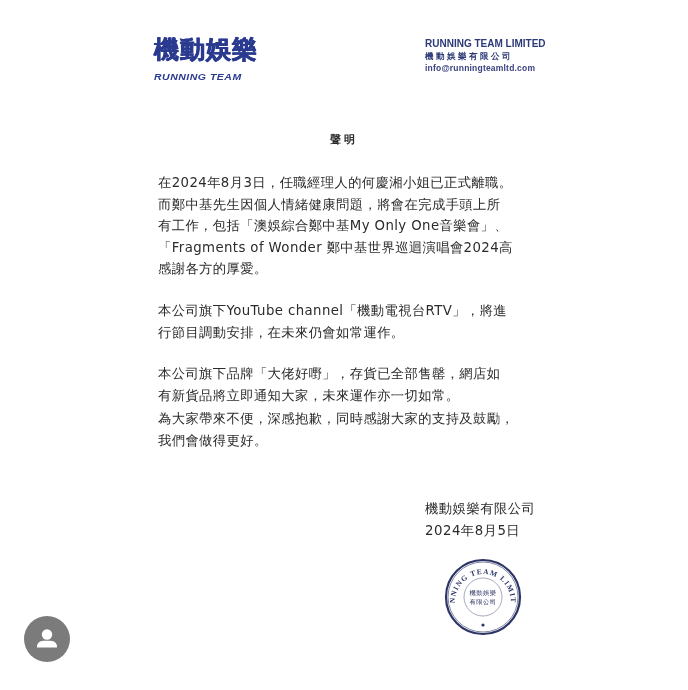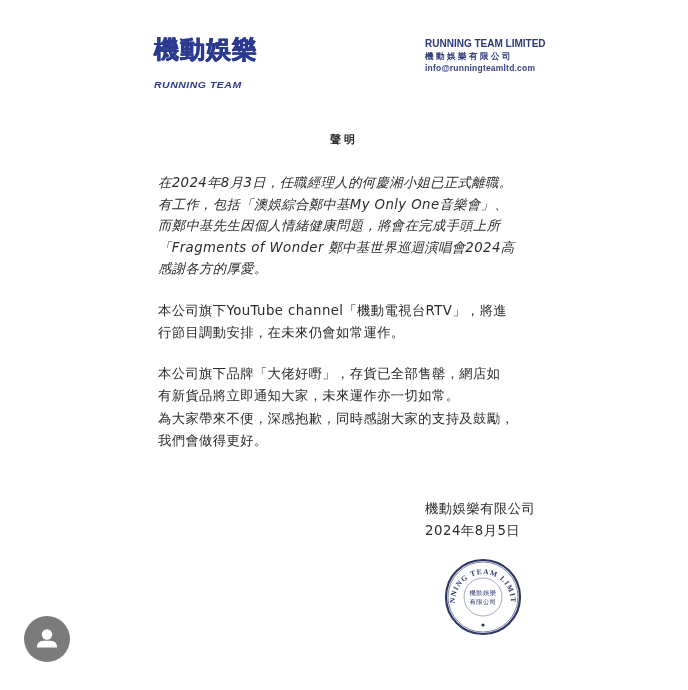--- a/index.html
+++ b/index.html
@@ -13,41 +13,41 @@
     .page { position: absolute; left: 0; top: 0; width: 688px; height: 690px; padding-left: 32px; }
 
     
     .logo { position: absolute; left: 154px; top: 37px; width: 118px; }
     .logo-cn {
       font-size: 25px; font-weight: bold; color: #2a3a8f; letter-spacing: 1px;
       line-height: 26px; white-space: nowrap;
       text-shadow: 0.6px 0 0 #2a3a8f, -0.4px 0 0 #2a3a8f;
     }
     .logo-en {
-      margin-top: 16px; font-family: "Liberation Sans", sans-serif;
+      margin-top: 8px; font-family: "Liberation Sans", sans-serif;
       font-size: 10.5px; font-weight: bold; font-style: italic;
       color: #2a3a8f; letter-spacing: 0.5px; line-height: 11px;
       white-space: nowrap; transform: scaleY(0.95);
     }
 
     .company-info { position: absolute; left: 425px; top: 38px; }
     .company-info div { white-space: nowrap; }
     .ci-en { font-family: "Liberation Sans", sans-serif; font-size: 10px; font-weight: bold; color: #2d3a78; line-height: 12px; }
     .ci-cn { font-size: 8.5px; font-weight: bold; color: #2d3a78; letter-spacing: 2.5px; line-height: 12px; }
     .ci-email { font-family: "Liberation Sans", sans-serif; font-size: 8.5px; font-weight: bold; color: #3a4280; line-height: 12px; letter-spacing: 0.2px; }
 
     .title {
       position: absolute; left: 0; top: 132px; width: 688px; text-align: center;
       font-size: 11px; font-weight: bold; color: #2a2a2a; letter-spacing: 3px;
     }
 
     .body-text { position: absolute; left: 158px; width: 380px; }
     .para { font-size: 13.3px; line-height: 21.5px; color: #2b2b2b; letter-spacing: 0.4px; }
     .para div { white-space: nowrap; }
-    .p1 { top: 172px; font-style: italic; }
+    .p1 { top: 172px; }
     .p2 { top: 300px; }
     .p3 { top: 363px; }
     .p4 { top: 408px; }
 
     .signature { position: absolute; left: 425px; top: 498px; font-size: 13.3px; line-height: 22px; color: #2b2b2b; letter-spacing: 0.5px; }
     .signature div { white-space: nowrap; }
 
     .stamp { position: absolute; left: 444px; top: 558px; width: 78px; height: 78px; }
 
     .avatar-btn {
@@ -69,22 +69,22 @@
   <div class="company-info">
     <div class="ci-en">RUNNING TEAM LIMITED</div>
     <div class="ci-cn">機動娛樂有限公司</div>
     <div class="ci-email">info@runningteamltd.com</div>
   </div>
 
   <div class="title">聲明</div>
 
   <div class="body-text para p1">
     <div>在2024年8月3日，任職經理人的何慶湘小姐已正式離職。</div>
+    <div>而鄭中基先生因個人情緒健康問題，將會在完成手頭上所</div>
     <div>有工作，包括「澳娛綜合鄭中基My Only One音樂會」、</div>
-    <div>而鄭中基先生因個人情緒健康問題，將會在完成手頭上所</div>
     <div>「Fragments of Wonder 鄭中基世界巡迴演唱會2024高</div>
     <div>感謝各方的厚愛。</div>
   </div>
 
   <div class="body-text para p2">
     <div>本公司旗下YouTube channel「機動電視台RTV」，將進</div>
     <div>行節目調動安排，在未來仍會如常運作。</div>
   </div>
 
   <div class="body-text para p3">

